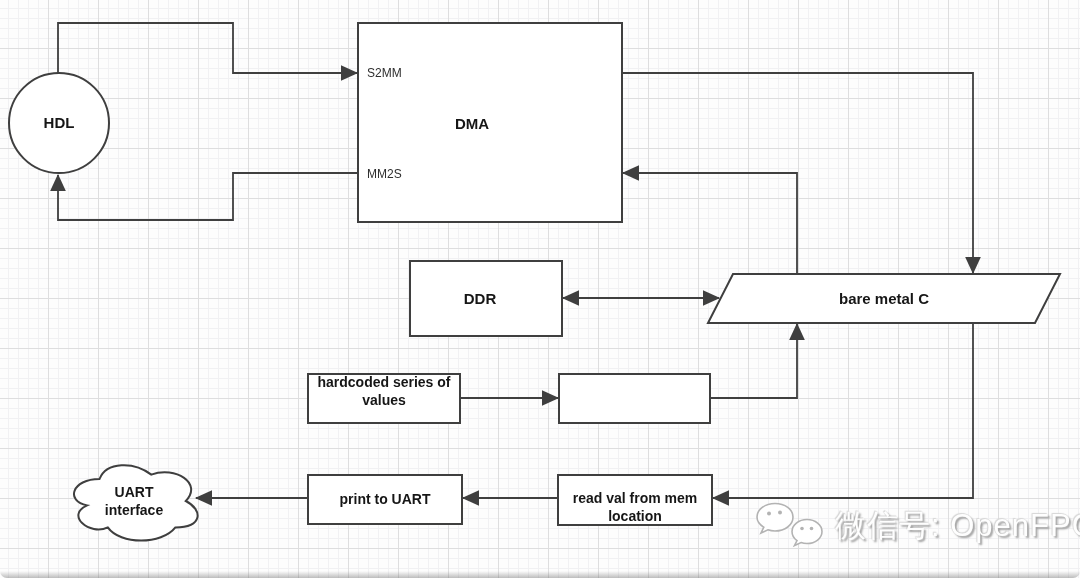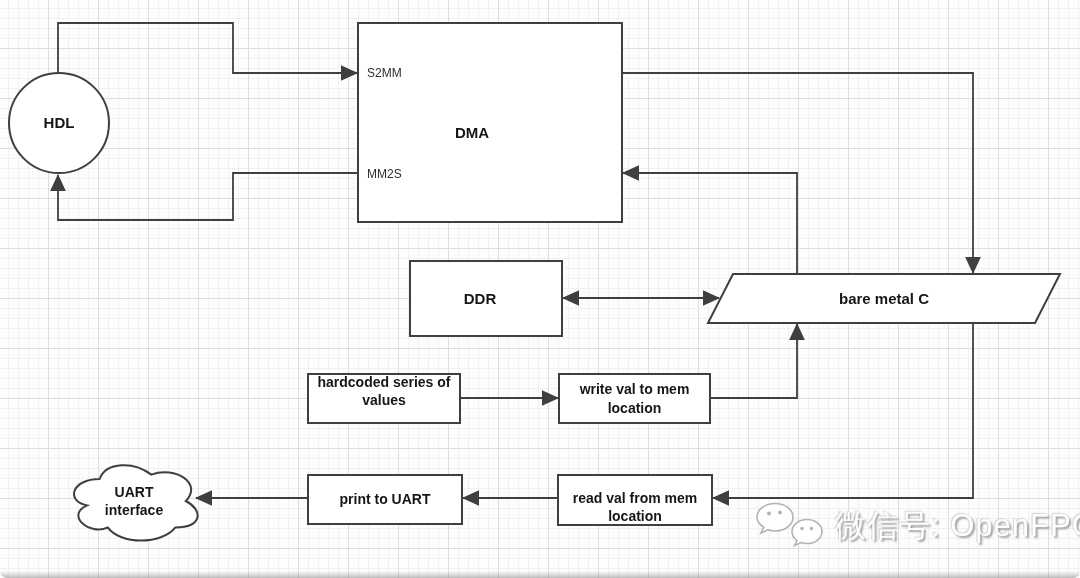--- a/index.html
+++ b/index.html
@@ -106,31 +106,30 @@
          C 65 515.1 89.8 536.2 107.8 527.4
          C 120.2 545 161.6 545 175.4 527.4
          C 203 527.4 203 509.8 185.8 501
          C 203 483.4 175.4 465.8 151.3 474.6
          C 134 461.4 106.4 461.4 99.5 479
          Z" fill="#ffffff" stroke="#3f3f3f" stroke-width="2"></path>
   </svg>
 
   <div class="lbl big" style="left:9px; top:73px; width:100px; height:100px;">HDL</div>
 
-  <div class="lbl big" style="left:358px; top:33px; width:228px; height:199px;">DMA</div>
+  <div class="lbl big" style="left:358px; top:24px; width:228px; height:199px;">DMA</div>
   <div class="port" style="left:367px; top:73px;">S2MM</div>
   <div class="port" style="left:367px; top:174px;">MM2S</div>
 
   <div class="lbl big" style="left:410px; top:261px; width:140px; height:75px;">DDR</div>
 
   <div class="lbl big" style="left:708px; top:274px; width:352px; height:49px;">bare metal C</div>
 
   <div class="lbl" style="left:310px; top:374px; width:148px; height:34px;">hardcoded series of values</div>
 
-  <div class="lbl" style="left:569px; top:374px; width:131px; height:49px;">write val to mem location</div>
 
   <div class="lbl" style="left:308px; top:475px; width:154px; height:49px;">print to UART</div>
 
   <div class="lbl" style="left:568px; top:475px; width:134px; height:64px;">read val from mem location</div>
 
   <div class="lbl" style="left:89px; top:466px; width:90px; height:70px;">UART interface</div>
 
   <div id="watermark">
     <svg width="80" height="52" viewBox="0 0 80 52" xmlns="http://www.w3.org/2000/svg">
       <g fill="#ffffff" stroke="#b3b3b3" stroke-width="1.6">

